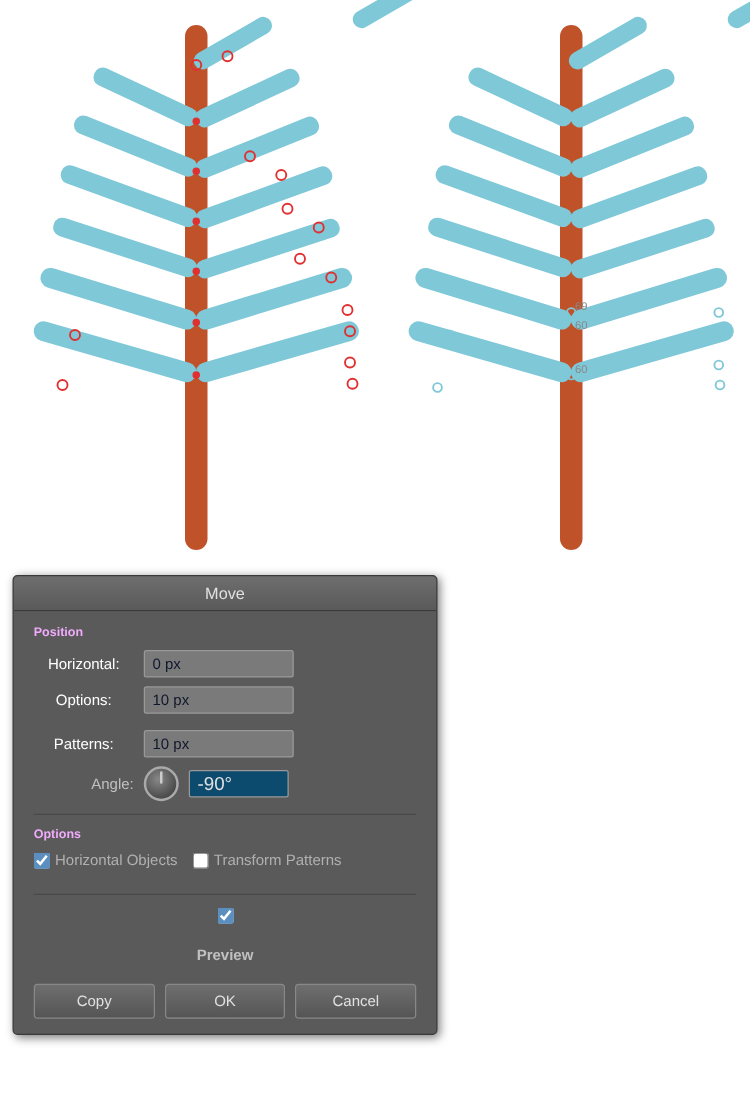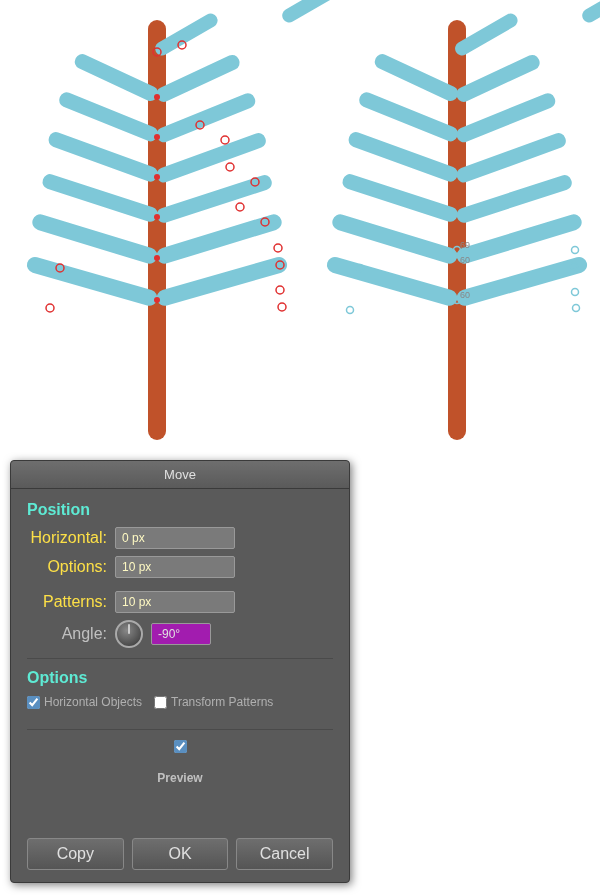--- a/index.html
+++ b/index.html
@@ -41,60 +41,60 @@
       font-size: 13px;
       border-radius: 4px 4px 0 0;
       border-bottom: 1px solid #3a3a3a;
     }
 
     .dialog-body {
       padding: 12px 16px;
     }
 
     .section-label {
-      color: #5eead4;
-      font-size: 16px;
+      color: #f0abfc;
+      font-size: 10px;
       font-weight: bold;
       margin-bottom: 8px;
     }
 
     .field-row {
       display: flex;
       align-items: center;
       margin-bottom: 7px;
     }
 
     .field-label {
-      color: #fde047;
-      font-size: 16px;
-      text-align: right;
+      color: #ffffff;
+      font-size: 12px;
+      text-align: center;
       width: 80px;
       margin-right: 8px;
     }
 
     .field-input {
       background: #7a7a7a;
       border: 1px solid #999;
-      color: #fef9c3;
+      color: #0f172a;
       padding: 2px 6px;
       font-size: 12px;
       width: 120px;
       height: 22px;
       border-radius: 2px;
     }
 
     .angle-row {
       display: flex;
       align-items: center;
       margin-bottom: 7px;
     }
 
     .angle-label {
       color: #c0c0c0;
-      font-size: 16px;
+      font-size: 12px;
       text-align: right;
       width: 80px;
       margin-right: 8px;
     }
 
     .angle-dial {
       width: 28px;
       height: 28px;
       border-radius: 50%;
       background: radial-gradient(circle at 40% 35%, #888, #333);
@@ -110,26 +110,26 @@
       width: 2px;
       height: 10px;
       background: #ccc;
       top: 2px;
       left: 50%;
       transform: translateX(-50%);
       border-radius: 1px;
     }
 
     .angle-input {
-      background: #a21caf;
+      background: #0c4a6e;
       border: 1px solid #999;
       color: #e0e0e0;
       padding: 2px 6px;
-      font-size: 12px;
-      width: 60px;
+      font-size: 15px;
+      width: 80px;
       height: 22px;
       border-radius: 2px;
     }
 
     .separator {
       height: 1px;
       background: #4a4a4a;
       margin: 10px 0;
     }
 
@@ -181,25 +181,24 @@
       gap: 8px;
       padding-top: 4px;
     }
 
     .btn {
       flex: 1;
       padding: 6px 0;
       border: 1px solid #888;
       border-radius: 3px;
       cursor: pointer;
-      font-size: 16px;
+      font-size: 12px;
       color: #e0e0e0;
       background: linear-gradient(to bottom, #6e6e6e, #555);
       text-align: center;
-      margin-top: 37px;
     }
 
     
     .trees-svg {
       position: absolute;
       top: 0;
       left: 0;
       width: 600px;
       height: 460px;
     }

